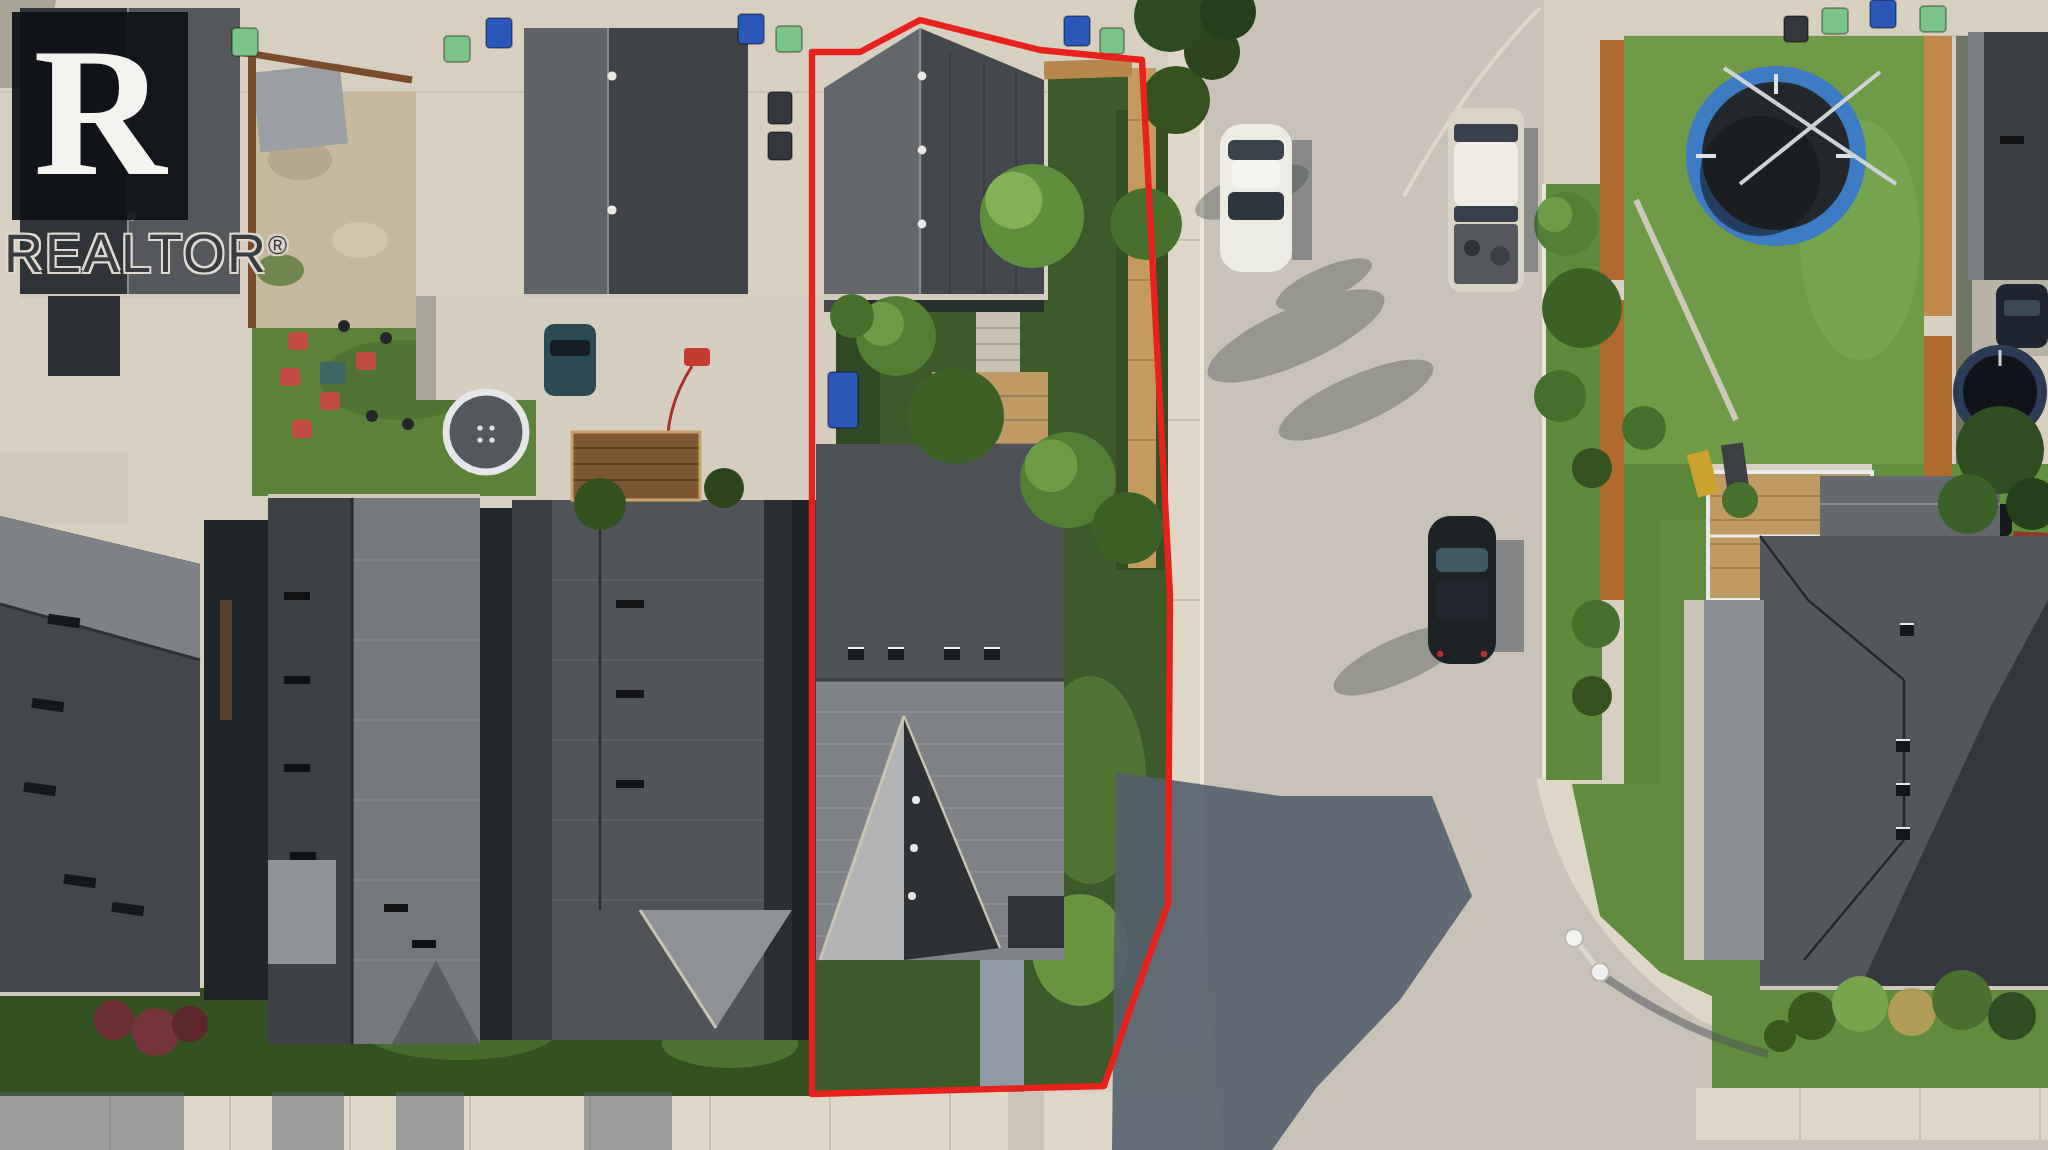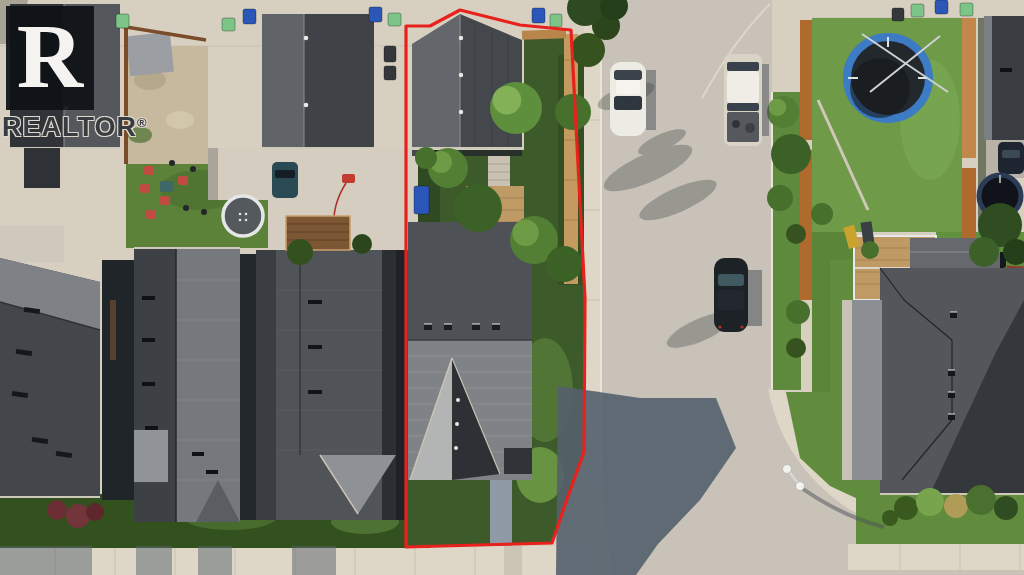--- a/index.html
+++ b/index.html
@@ -6,21 +6,21 @@
   #stage{position:relative;width:1024px;height:575px;overflow:hidden;
          font-family:"Liberation Sans",sans-serif;background:#d7d0c1;}
   #stage svg{position:absolute;left:0;top:0;}
   
   .logo{position:absolute;left:6px;top:6px;width:140px;height:132px;pointer-events:none;}
   .logo-box{position:absolute;left:0;top:0;width:88px;height:104px;
             background:rgba(14,17,21,.93);display:flex;align-items:center;justify-content:center;}
   .logo-letter{font-family:"Liberation Serif",serif;font-weight:700;font-size:92px;
                line-height:1;color:#f4f3ef;transform:translateY(-2px);}
   .logo-brand{position:absolute;left:-4px;top:106px;white-space:nowrap;
-              font-weight:700;font-size:27px;letter-spacing:1px;color:#383c41;
+              font-weight:400;font-size:27px;letter-spacing:1px;color:#383c41;
               text-shadow:-1px -1px 0 #ded9cf,1px -1px 0 #ded9cf,-1px 1px 0 #ded9cf,1px 1px 0 #ded9cf;}
   .logo-reg{font-size:13px;vertical-align:9px;letter-spacing:0;}
 </style>
 </head>
 <body>
 
 <div id="stage">
 <svg width="1024" height="575" viewBox="0 0 1024 575">
 
   <rect x="0" y="0" width="1024" height="575" fill="#d7d0c1"></rect>

